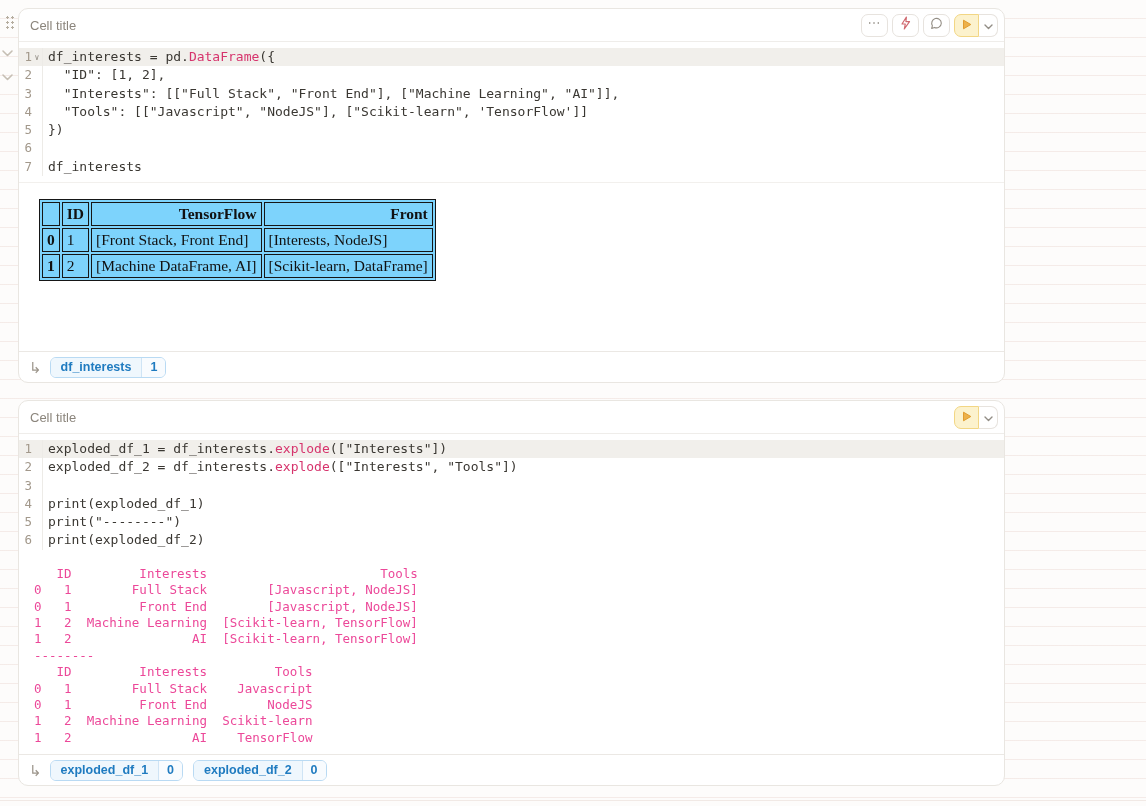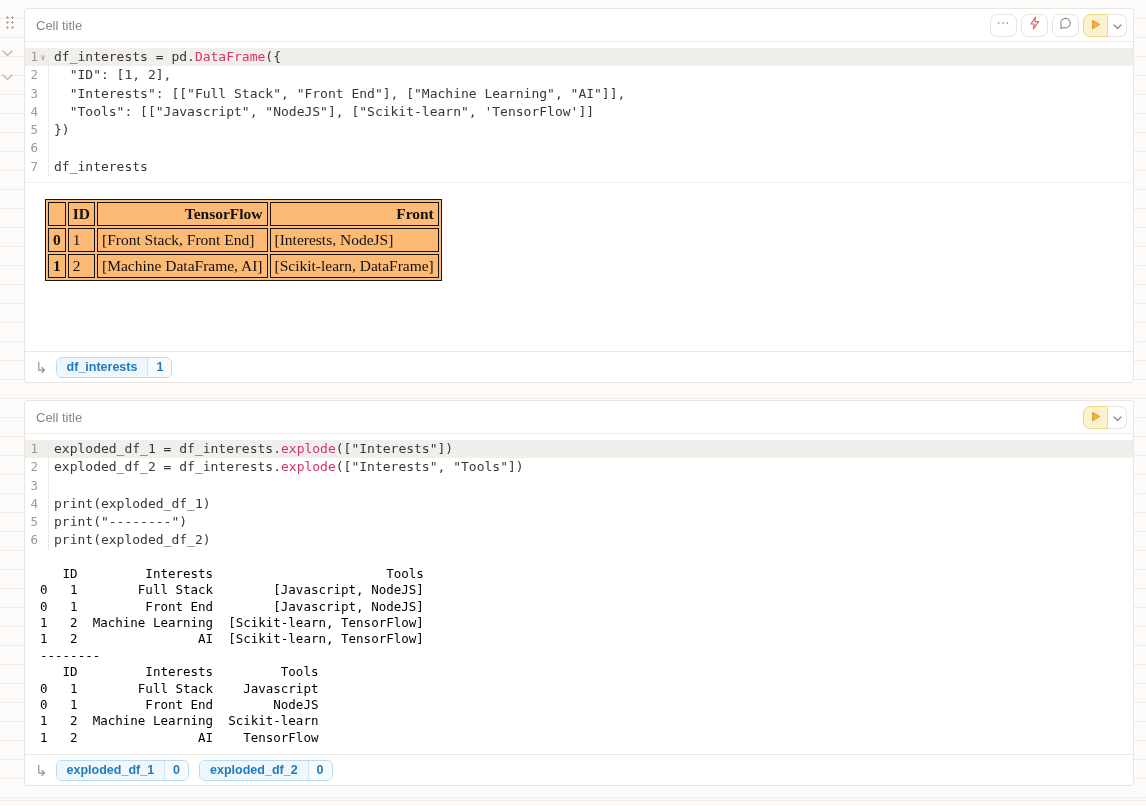--- a/index.html
+++ b/index.html
@@ -13,22 +13,22 @@
   .canvas { position:absolute; inset:0; }
 
   
   .drag-handle { position:absolute; left:5px; top:15px; width:9px; height:15px;
     background-image:radial-gradient(circle, #b5ad9f 1.1px, transparent 1.3px);
     background-size:5px 5px; background-position:0 0; }
   .margin-chev { position:absolute; left:1px; width:13px; height:9px; }
   .margin-chev svg { display:block; }
 
   
-  .cell { position:absolute; left:24px; width:1110px; background:#ffffff;
-    border:1px solid #e9e6e1; border-radius:3px; }
+  .cell { position:absolute; left:18px; width:987px; background:#ffffff;
+    border:1px solid #e9e6e1; border-radius:10px; }
   #cell1 { top:8px; height:375px; }
   #cell2 { top:400px; height:386px; }
 
   .cell-header { height:33px; display:flex; align-items:center;
     padding:0 6px 0 11px; border-bottom:1px solid #efedea; }
   .cell-title { flex:1; font-size:13px; color:#8b857c; }
   .toolbar { display:flex; align-items:center; }
   .tbtn { width:27px; height:23px; border:1px solid #e7e3de; border-radius:7px;
     background:#fff; display:flex; align-items:center; justify-content:center;
     margin-left:4px; cursor:pointer; }
@@ -45,29 +45,29 @@
     font-family:"DejaVu Sans Mono", monospace; font-size:13px; color:#3a3732; }
   .code-line.hl { background:#f1efeb; }
   .ln { flex:none; width:13px; text-align:right; color:#a2988b; font-size:12.5px; }
   .fold-slot { flex:none; width:10px; text-align:center; color:#8f8a82; font-size:8px; line-height:20px; }
   .code-text { flex:1; border-left:1px solid #edebe7; padding-left:5px; white-space:pre; }
   .tok-fn { color:#d6336c;margin-top:15px; }
 
   
   .output1 { height:171px; border-top:1px solid #f2f0ed; padding:16px 0 0 20px; }
   table.df { font-family:"Liberation Serif", serif; font-size:15.5px; color:#111;
-    border:1px solid #161616; border-collapse:separate; border-spacing:2px; background:#fdba74; }
+    border:1px solid #161616; border-collapse:separate; border-spacing:2px; background:#7dd3fc; }
   table.df th, table.df td { border:1px solid #161616; padding:0 4px; line-height:22px; }
   table.df thead th { font-weight:bold; text-align:right; }
   table.df tbody th { font-weight:bold; text-align:left; }
   table.df td { text-align:left; }
 
   .output2 { padding:10px 0 8px 15px; }
   .output2 pre { font-family:"DejaVu Sans Mono", monospace; font-size:12.5px;
-    line-height:16.4px; color:#000000; white-space:pre; }
+    line-height:16.4px; color:#ec4899; white-space:pre; }
 
   
   .badge-row { position:absolute; left:0; right:0; bottom:0; height:31px;
     border-top:1px solid #ebe8e4; display:flex; align-items:center; padding-left:10px; }
   .return-arrow { color:#9d968c; font-size:15px; margin-right:8px; line-height:1; }
   .badge-pill { display:flex; align-items:stretch; border:1px solid #b9daf3; border-radius:6px;
     overflow:hidden; font-size:12.5px; font-weight:bold; color:#1f7bc0; margin-right:10px;
     cursor:pointer; height:21px; }
   .badge-name { background:#eff7fd; padding:2px 10px 0 10px; }
   .badge-count { background:#f8fbfe; border-left:1px solid #cfe4f5; padding:2px 8px 0 8px; }

